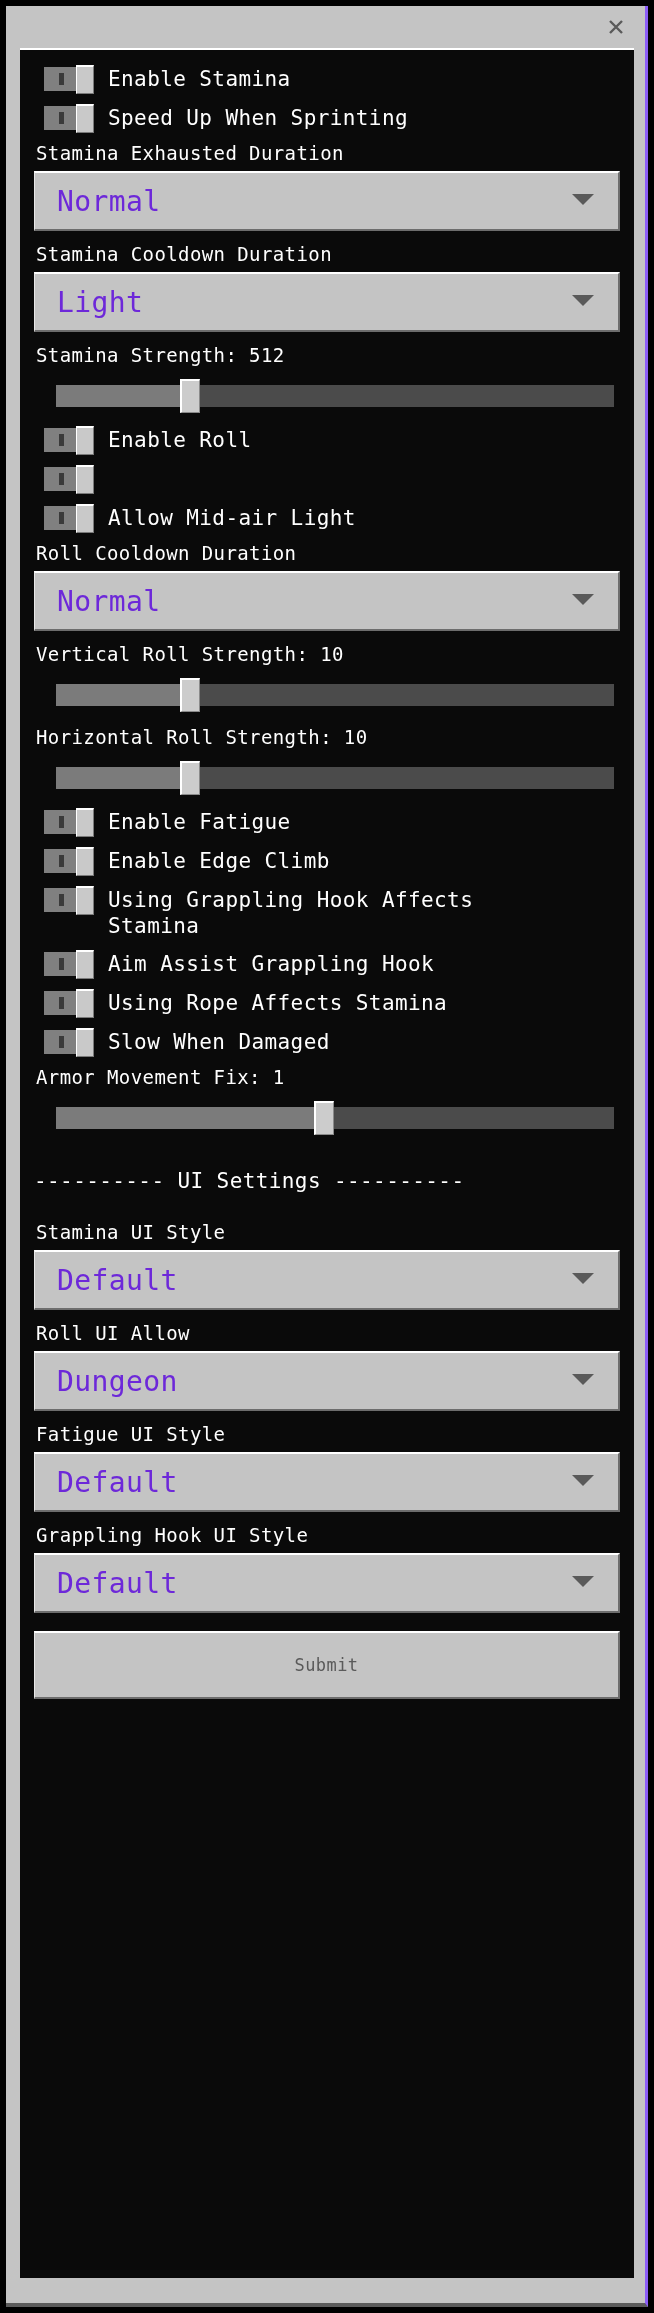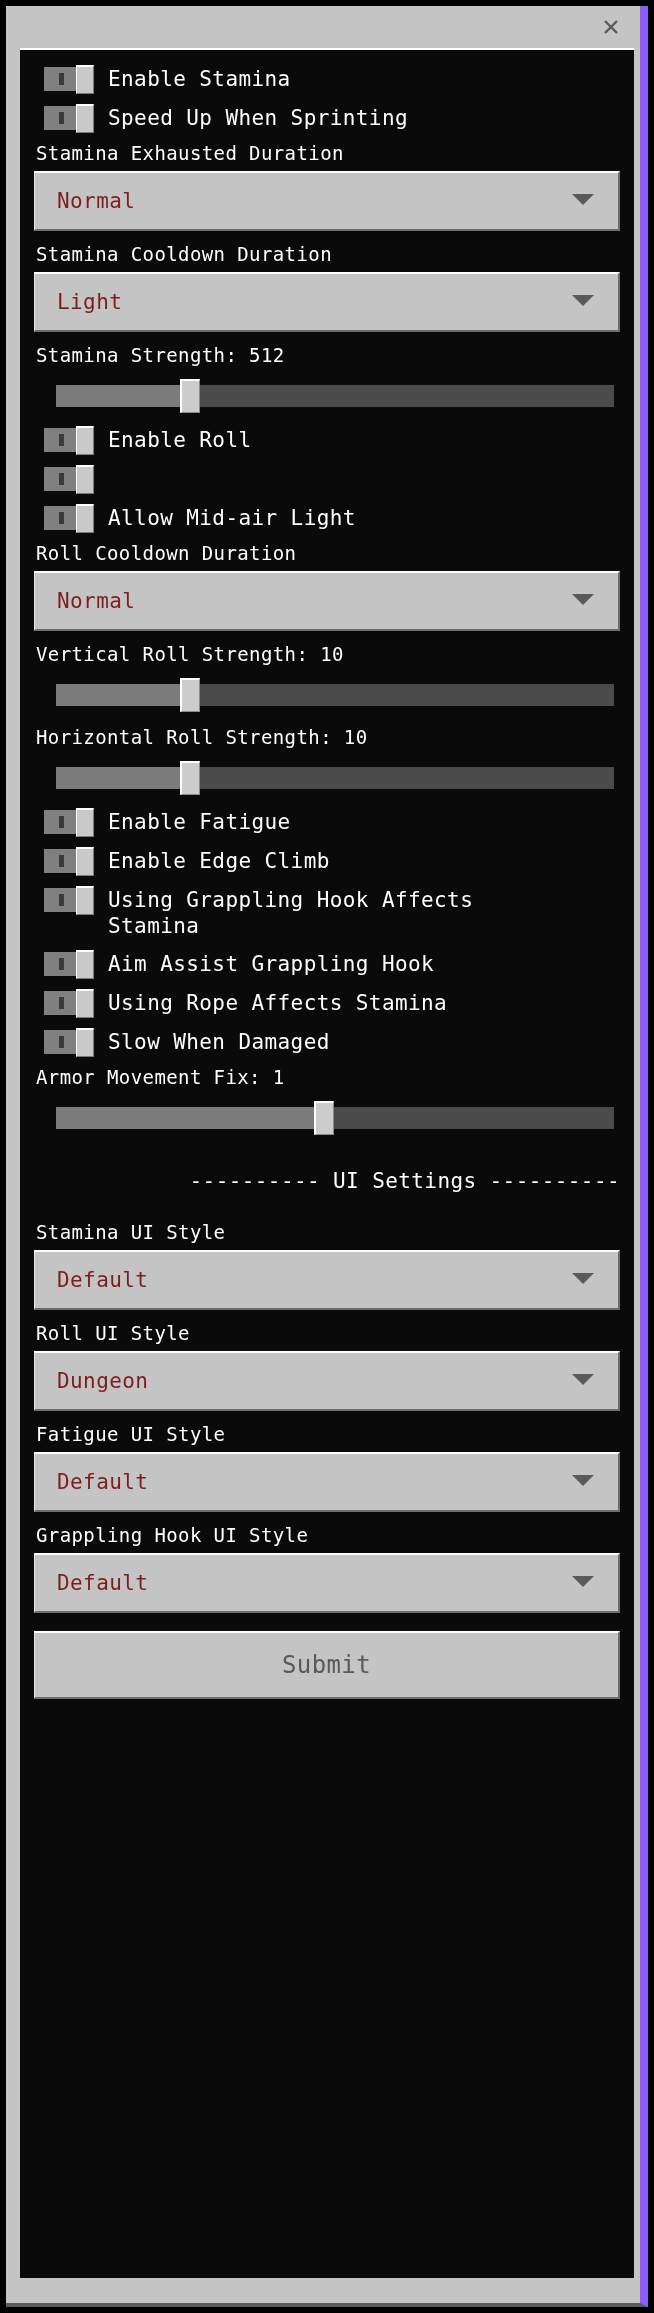--- a/index.html
+++ b/index.html
@@ -19,21 +19,21 @@
     width: 654px;
     height: 2313px;
     background: #000000;
     padding: 6px 6px 6px 6px;
   }
   .window-inner {
     position: relative;
     width: 642px;
     height: 2301px;
     background: #c4c4c4;
-    border-right: 8px solid #8b5cf6;
+    border-right: 3px solid #8b5cf6;
     border-bottom: 4px solid #5b5b5b;
   }
 
   
   .titlebar {
     position: relative;
     height: 42px;
     background: #c4c4c4;
     display: flex;
     align-items: center;
@@ -141,22 +141,22 @@
     border-right: 2px solid #6d6d6d;
     border-bottom: 2px solid #6d6d6d;
     display: flex;
     align-items: center;
     padding: 0 14px 0 22px;
     cursor: pointer;
     margin-bottom: 6px;
   }
   .dropdown .dd-value {
     flex: 1 1 auto;
-    color: #7f1d1d;
-    font-size: 21px;
+    color: #6d28d9;
+    font-size: 28px;
     letter-spacing: 0.4px;
   }
   .dd-arrow { flex: 0 0 auto; display: block; margin-right: 8px; }
 
   
   .slider {
     position: relative;
     height: 34px;
     margin: 6px 0 8px 0;
     cursor: pointer;
@@ -183,37 +183,37 @@
     border-right: 1px solid #8a8a8a;
     border-bottom: 1px solid #8a8a8a;
     transform: translateX(-10px);
   }
 
   
   .divider-text {
     color: #ffffff;
     font-size: 21px;
     letter-spacing: 0.4px;
-    text-align: right;
+    text-align: left;
     padding: 26px 0 22px 0;
     white-space: pre;
   }
 
   
   .submit-wrap { padding: 12px 0 0 0; }
   .submit-btn {
     height: 68px;
     width: 100%;
     background: #c4c4c4;
     border-top: 2px solid #ffffff;
     border-left: 1px solid #e8e8e8;
     border-right: 2px solid #6d6d6d;
     border-bottom: 2px solid #6d6d6d;
     color: #5a5a5a;
-    font-size: 24px;
+    font-size: 17px;
     letter-spacing: 0.4px;
     display: flex;
     align-items: center;
     justify-content: center;
     cursor: pointer;
     font-family: inherit;
   }
 </style>
 </head>
 <body>
@@ -395,21 +395,21 @@
         <div class="field-label">Stamina UI Style</div>
         <div class="dropdown">
           <span class="dd-value">Default</span>
           <span class="dd-arrow">
             <svg width="26" height="16" viewBox="0 0 26 16" aria-hidden="true">
                 <path d="M2 3 L24 3 L13 14 Z" fill="#5a5a5a"></path>
               </svg>
           </span>
         </div>
 
-        <div class="field-label">Roll UI Style</div>
+        <div class="field-label">Roll UI Allow</div>
         <div class="dropdown">
           <span class="dd-value">Dungeon</span>
           <span class="dd-arrow">
             <svg width="26" height="16" viewBox="0 0 26 16" aria-hidden="true">
                 <path d="M2 3 L24 3 L13 14 Z" fill="#5a5a5a"></path>
               </svg>
           </span>
         </div>
 
         <div class="field-label">Fatigue UI Style</div>

